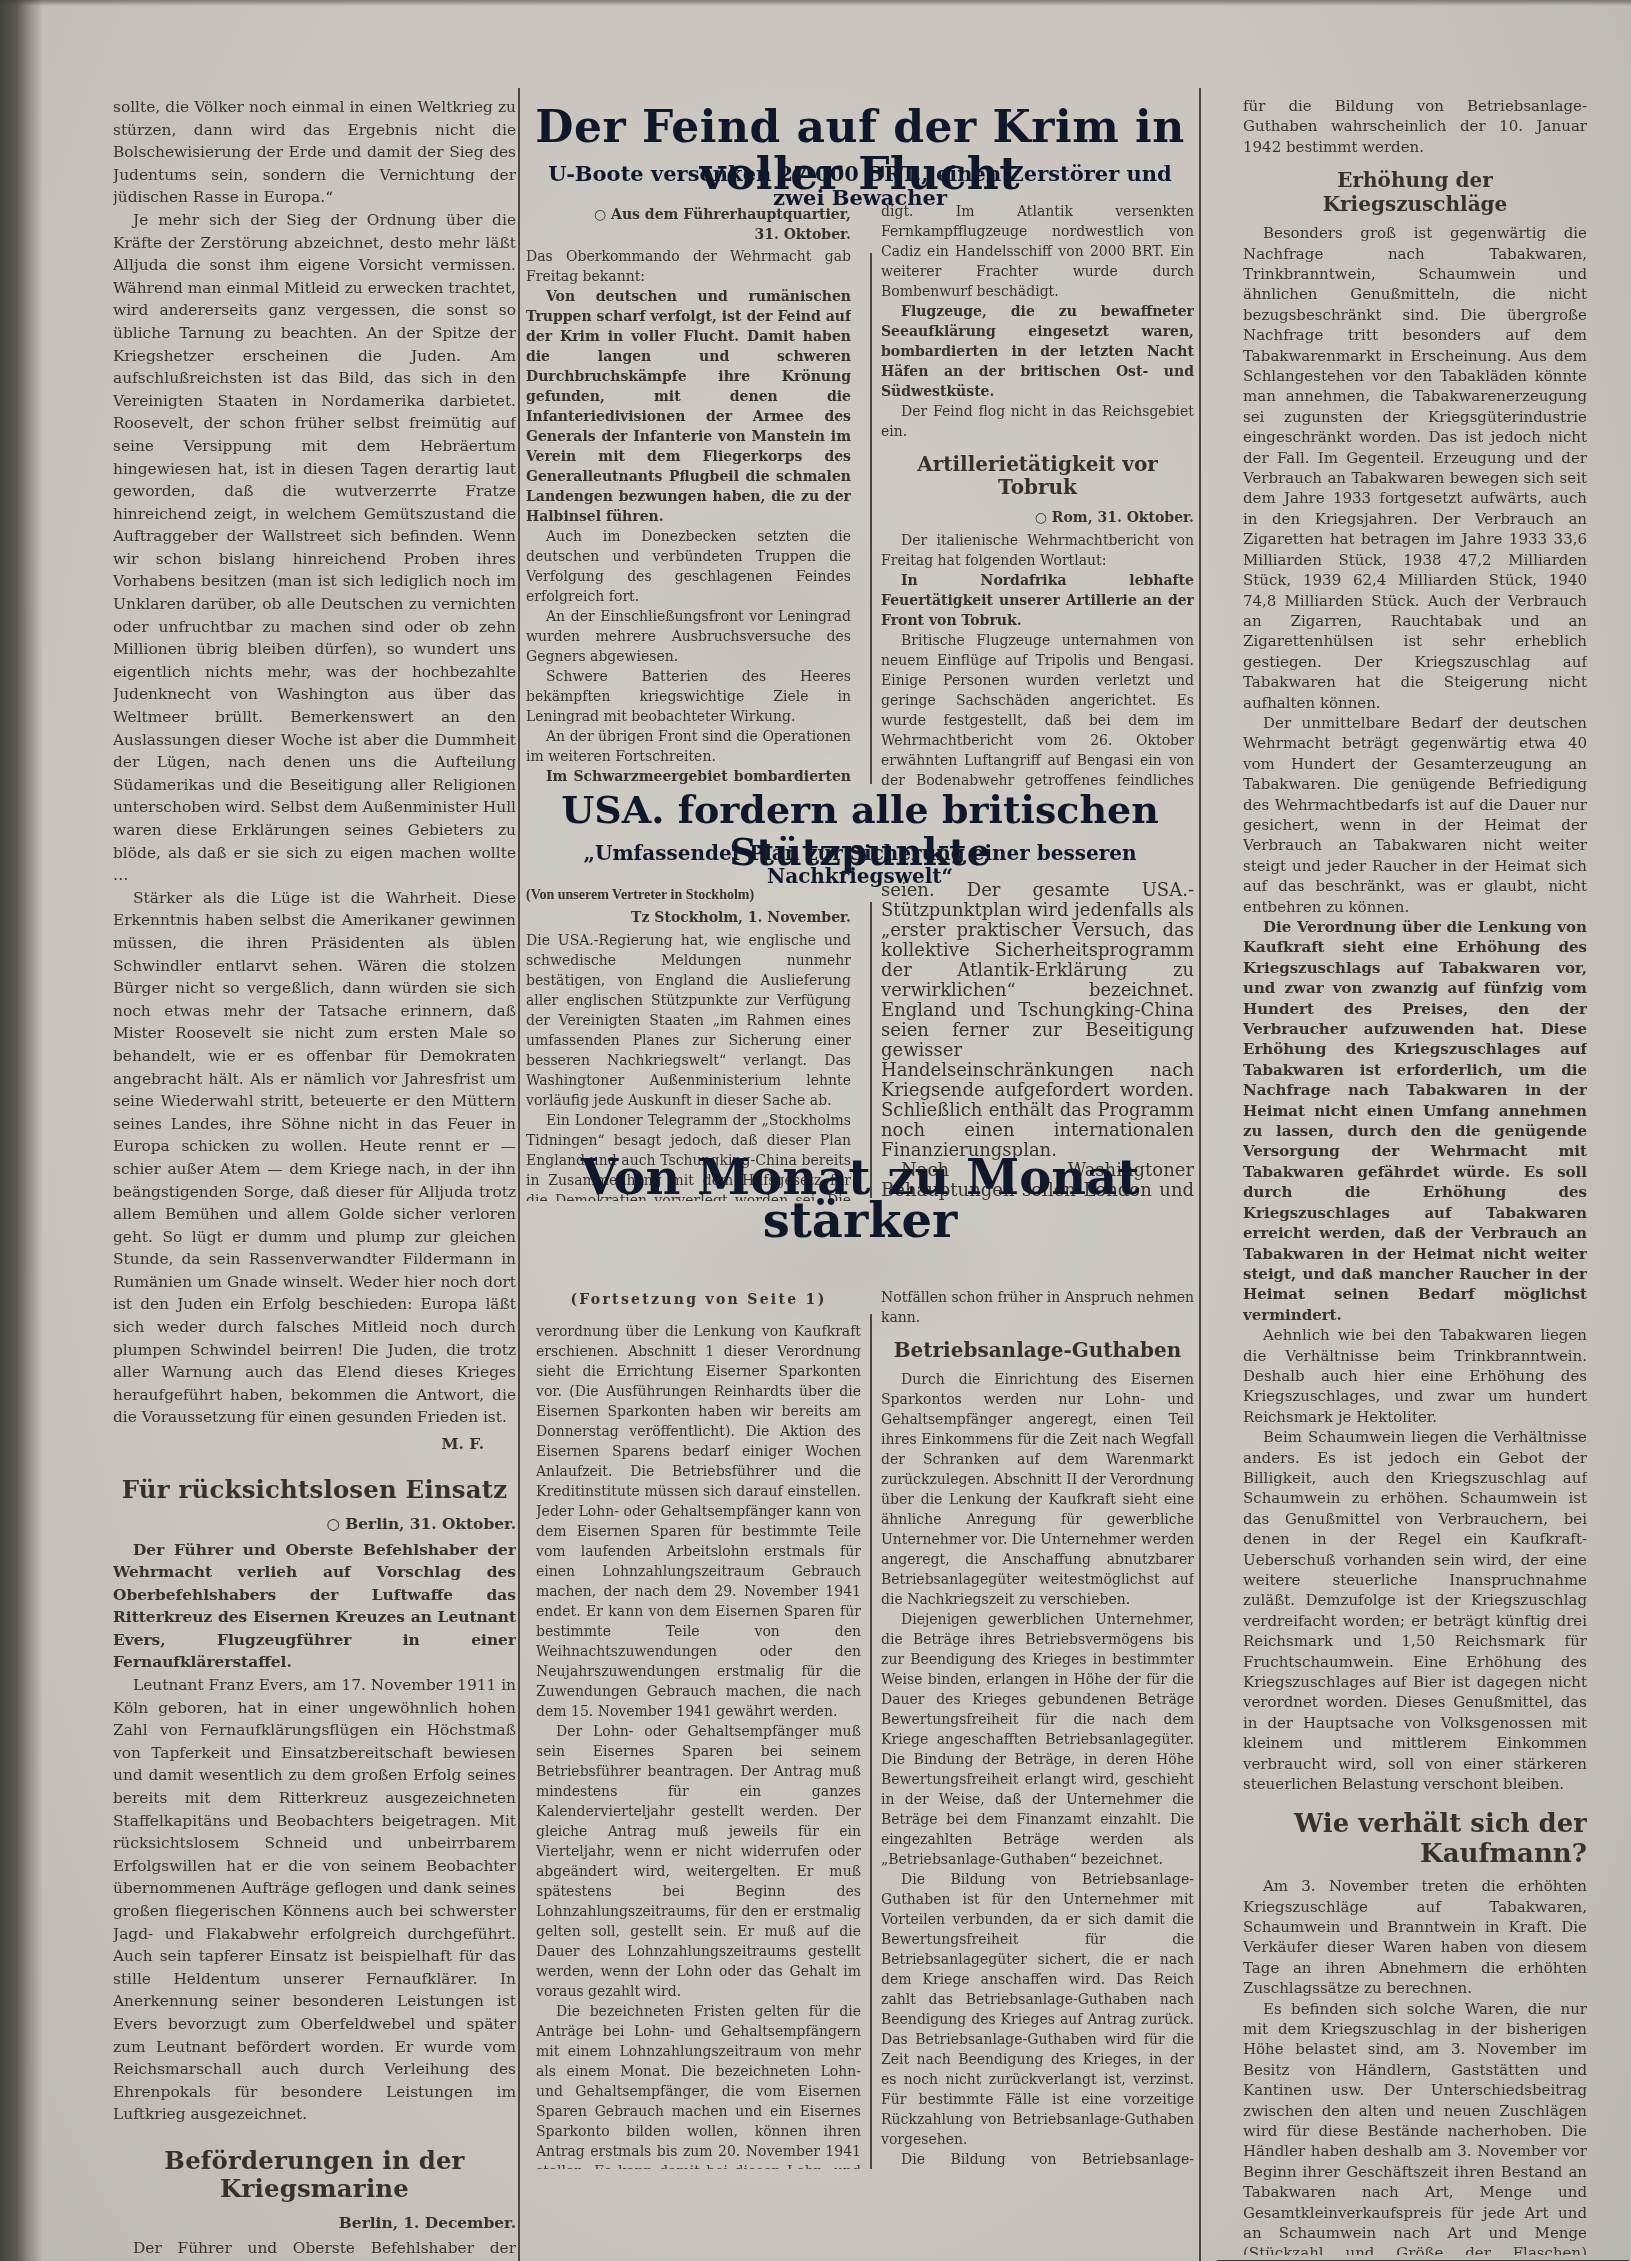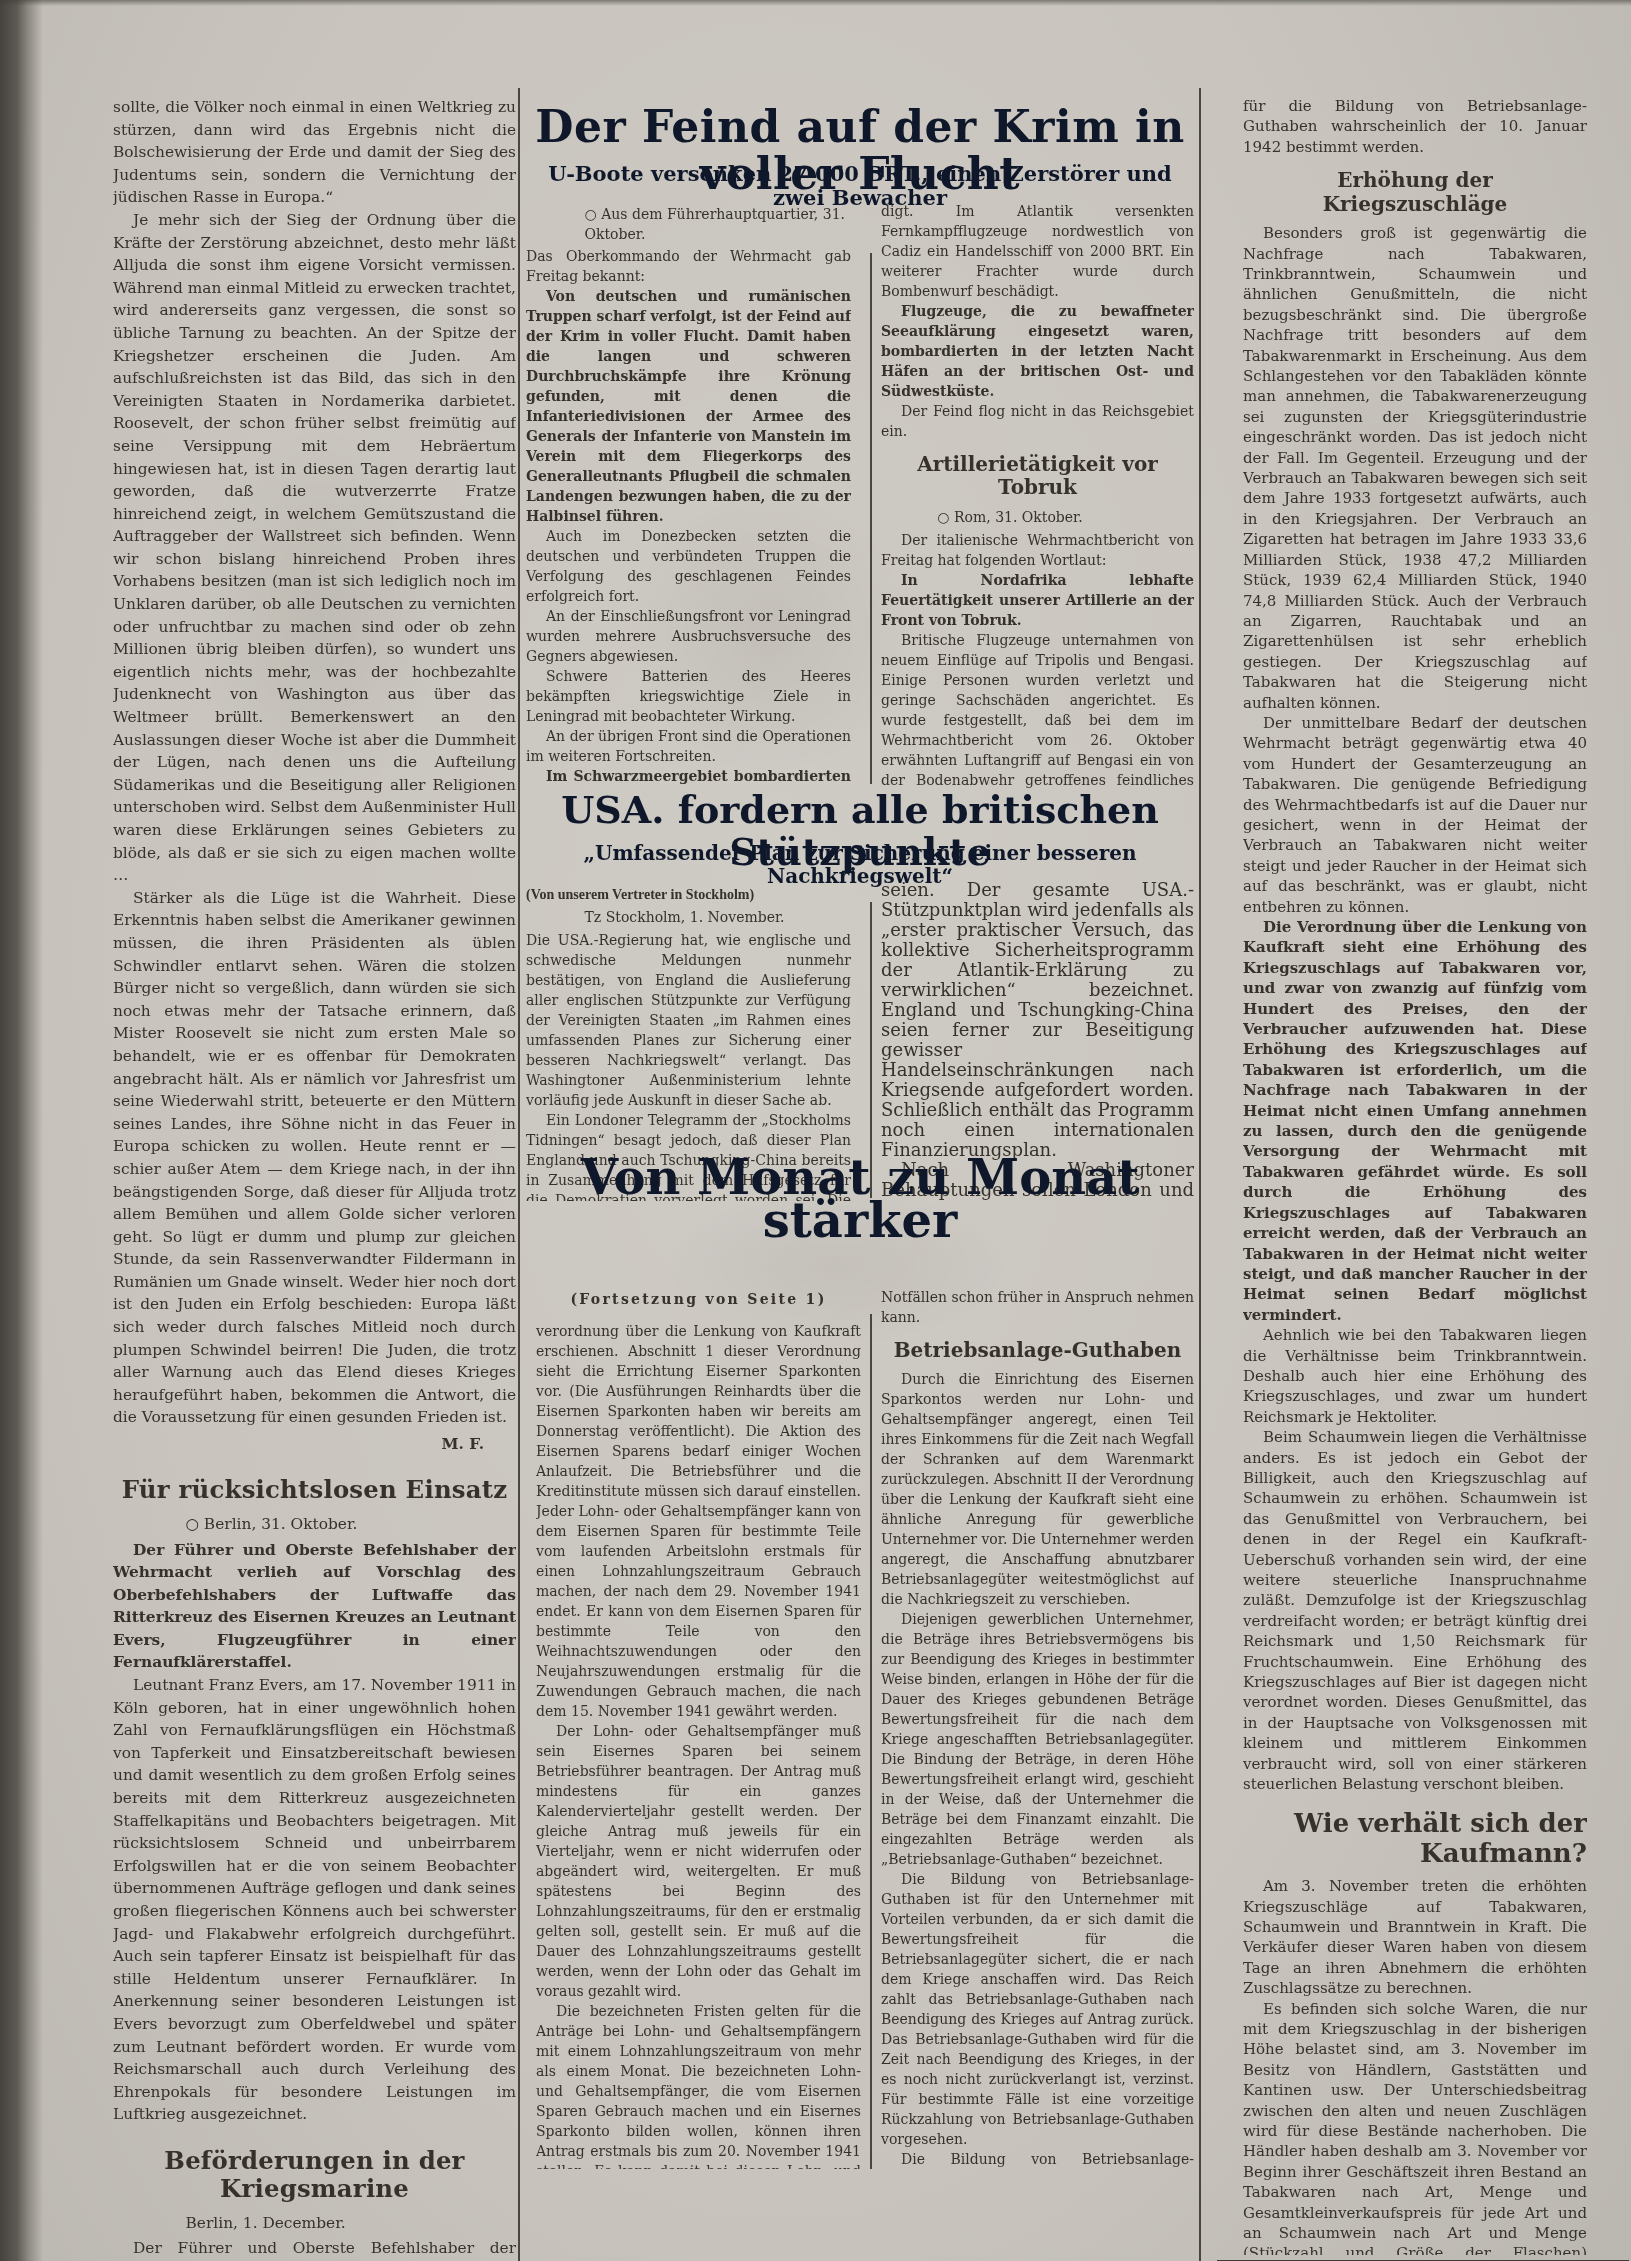--- a/index.html
+++ b/index.html
@@ -22,21 +22,21 @@
   .r2c{left:870px;top:1314px;height:855px;}
   .r3{left:1199px;top:88px;height:2223px;}
   .hrule{position:absolute;background:#3e3a34;}
   .imprint-rule{left:1217px;top:2260px;width:412px;height:6.3px;}
 
   .col{position:absolute;overflow:hidden;text-align:justify;}
   .col .blk{margin:0;}
   .blk.p{text-indent:20px;}
   .blk.p0{text-indent:0;}
   .blk.pb{text-indent:20px;font-weight:bold;}
-  .blk.byline{font-weight:normal;text-align:left;padding-left:18%;text-indent:0;margin:2.7px 0;}
+  .blk.byline{font-weight:bold;text-align:right;padding-left:18%;text-indent:0;margin:2.7px 0;}
   .blk.byline2{font-weight:bold;text-indent:0;margin:4.5px 0 0.9px;font-family:"Liberation Serif",serif;}
   .blk.cont{font-weight:bold;text-align:center;text-indent:0;letter-spacing:2.3px;margin:1.8px 0 12.7px;}
   .blk.h2{font-weight:bold;text-align:center;text-indent:0;font-size:24.4px;line-height:28px;margin:21px 0 9px;letter-spacing:0.2px;}
   .blk.h3{font-weight:bold;text-align:center;text-indent:0;font-size:20px;line-height:23.5px;margin:11.8px 0 7.2px;}
   .blk.h3l{font-weight:bold;text-align:right;text-indent:0;font-size:26px;line-height:30px;margin:13.6px 0 8.1px;}
   .blk.sig{font-weight:bold;text-align:right;text-indent:0;padding-right:32px;margin:3.6px 0 0;}
 
   .col1{left:113px;top:96px;width:403px;height:2327px;font-size:15.4px;line-height:22.6px;}
   .krimA{left:526px;top:201px;width:325px;height:588px;font-size:14px;line-height:20px;}
   .krimB{left:881px;top:201px;width:313px;height:588px;font-size:14px;line-height:20px;}

